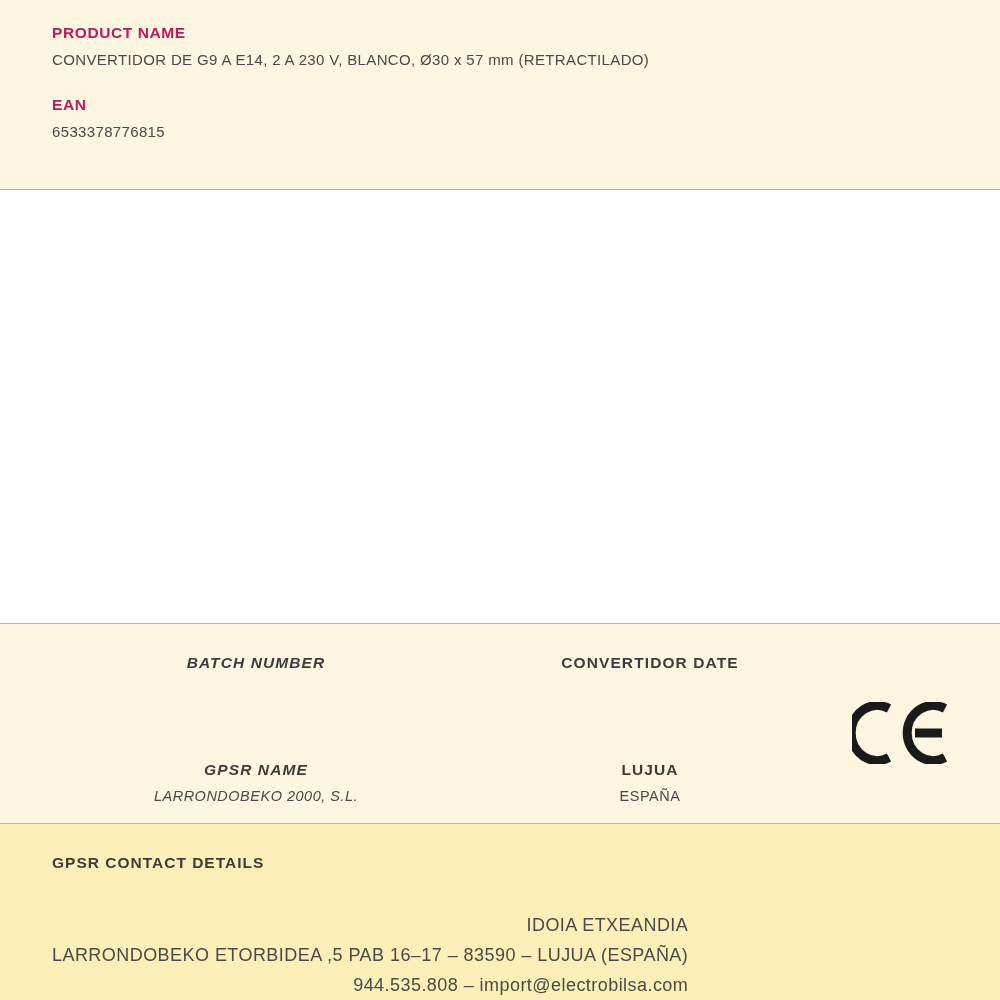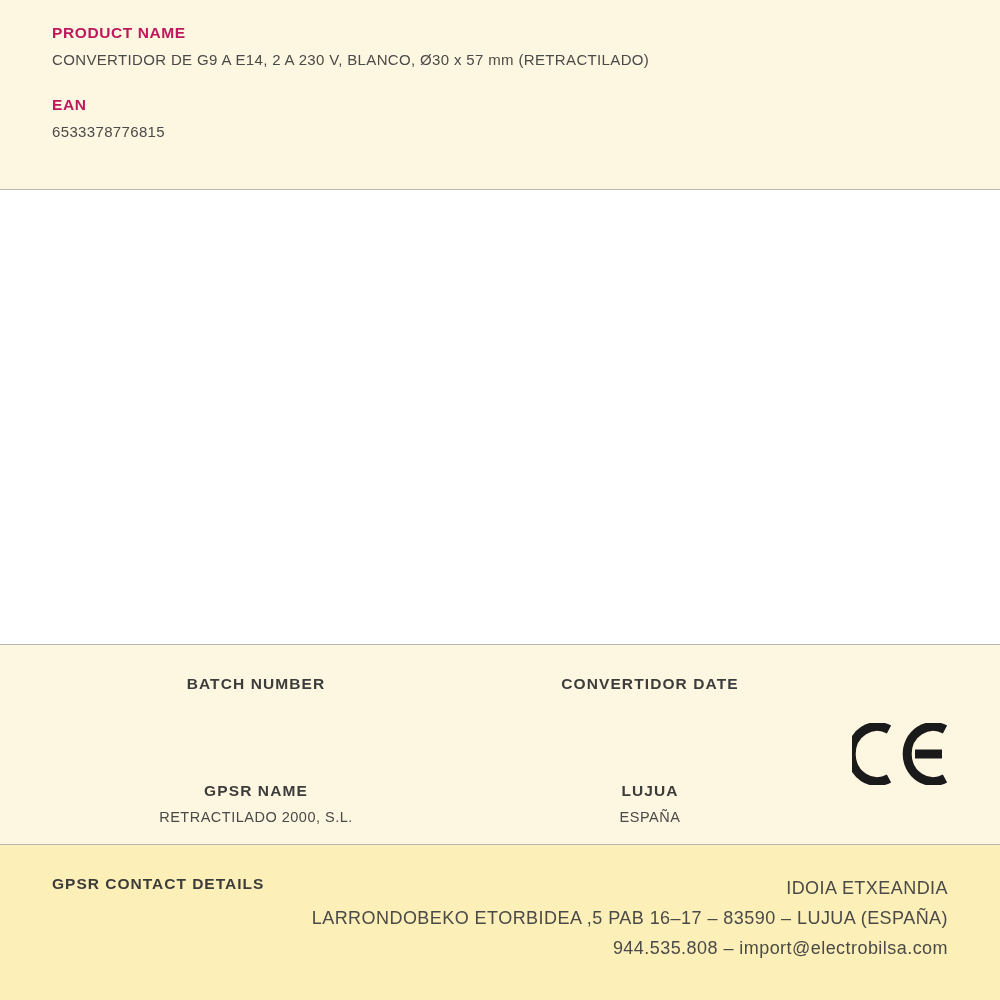--- a/index.html
+++ b/index.html
@@ -62,21 +62,21 @@
     padding-top: 30px;
   }
   .info-row {
     display: flex;
     width: 100%;
   }
   .info-col {
     width: 400px;
     text-align: center;
   }
-  .info-col.first { padding-left: 112px; }
+  .info-col.first { padding-left: 112px; font-style: italic; }
   .info-col.second { padding-left: 100px; }
   .col-label {
     font-size: 15.5px;
     font-weight: bold;
     letter-spacing: 1.1px;
     color: #3c3c3b;
   }
   .col-value {
     font-size: 14.5px;
     letter-spacing: 0.5px;
@@ -90,25 +90,26 @@
     position: absolute;
     right: 52px;
     top: 78px;
     width: 96px;
     height: 62px;
   }
 
   
   .footer-block {
     background: #fdefb8;
-    height: 155px;
+    height: 176px;
     padding: 28px 52px 0 52px;
     display: flex;
     justify-content: space-between;
     align-items: flex-start;
+    flex-direction: column;
   }
   .footer-title {
     font-size: 15.5px;
     font-weight: bold;
     letter-spacing: 1px;
     color: #3c3c3b;
     padding-top: 2px;
   }
   .footer-right {
     text-align: right;
@@ -145,21 +146,21 @@
       </div>
       <div class="info-col second">
         <div class="col-label">CONVERTIDOR DATE</div>
         <div class="col-value"></div>
       </div>
     </div>
 
     <div class="info-row">
       <div class="info-col first">
         <div class="col-label">GPSR NAME</div>
-        <div class="col-value">RETRACTILADO 2000, S.L.</div>
+        <div class="col-value">LARRONDOBEKO 2000, S.L.</div>
       </div>
       <div class="info-col second">
         <div class="col-label">LUJUA</div>
         <div class="col-value">ESPAÑA</div>
       </div>
     </div>
 
     <svg class="ce-mark" viewBox="0 0 96 62">
 
       <path d="M40 31 A 22 30 0 1 0 40 1 A 22 30 0 0 0 40 31 Z" fill="none"></path>

